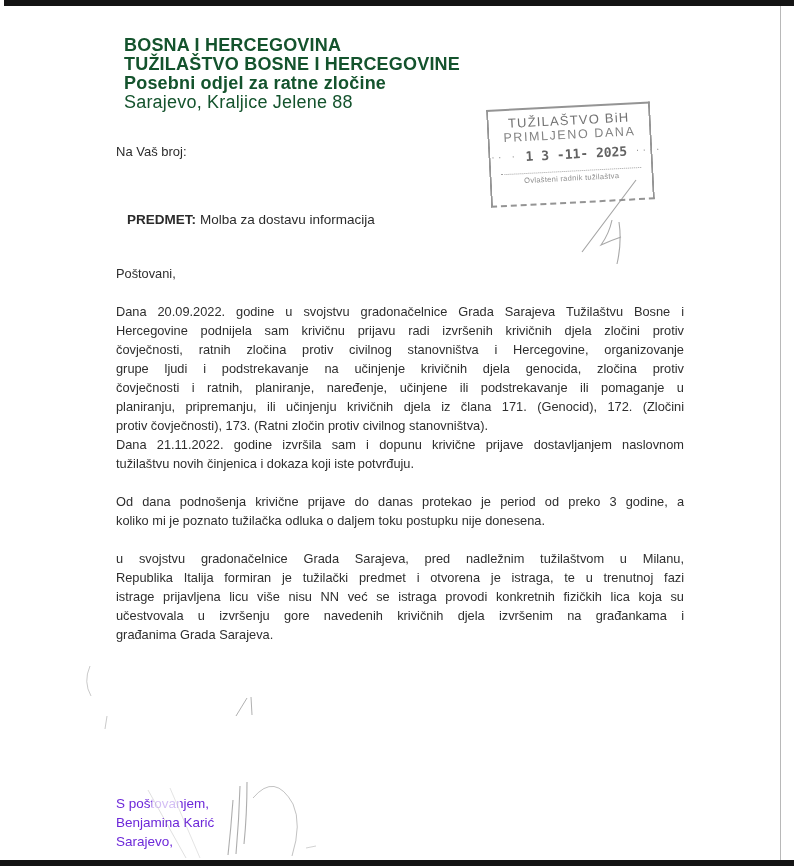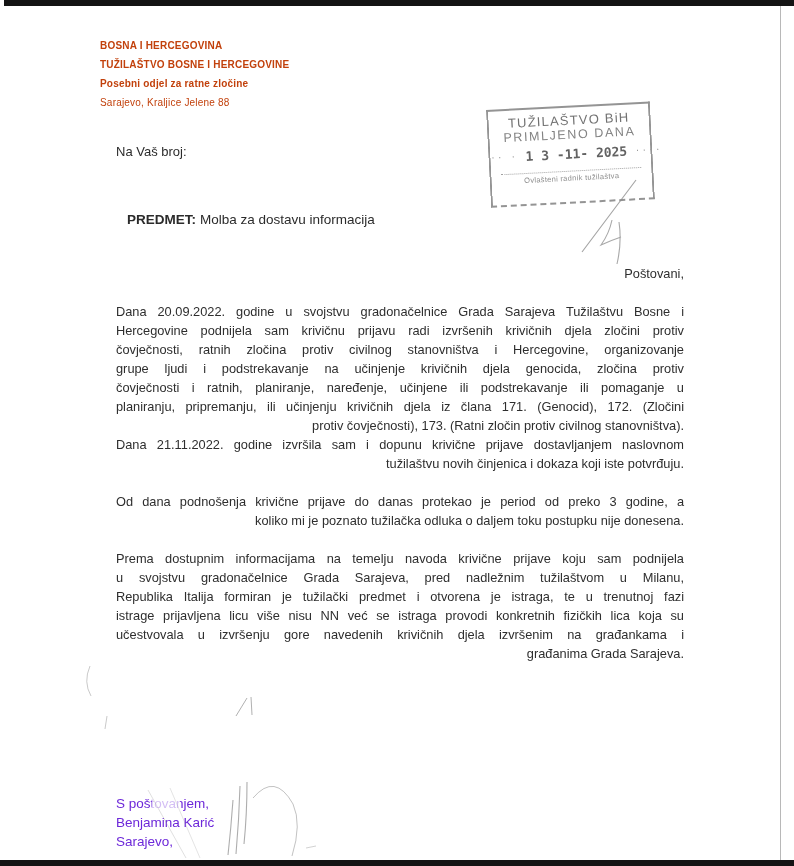--- a/index.html
+++ b/index.html
@@ -5,41 +5,41 @@
   html,body { margin:0; padding:0; background:#e8e8e8; }
   .page {
     position:relative; width:794px; height:866px; margin:0 auto;
     background:#ffffff; overflow:hidden;
     font-family:"Liberation Sans", sans-serif; color:#2e2e2e;
   }
   .bar-top { position:absolute; left:4px; right:0; top:0; height:6px; background:#141414; }
   .bar-bottom { position:absolute; left:0; right:0; top:860px; height:6px; background:#141414; }
   .edge-right { position:absolute; left:780px; top:6px; width:1px; height:854px; background:rgba(125,125,125,.55); }
 
-  .letterhead { position:absolute; left:100px; top:36px; font-size:10px; line-height:19px; letter-spacing:.2px; color:#c2410c; }
+  .letterhead { position:absolute; left:124px; top:36px; font-size:18px; line-height:19px; letter-spacing:.2px; color:#14532d; }
   .b { font-weight:bold; }
 
   .ref { position:absolute; left:116px; top:144px; font-size:13px; color:#2b2b2b; }
   .subject { position:absolute; left:116px; top:212px; font-size:13.5px; color:#2b2b2b; }
   .subject .b { margin-right:4px;padding-left:11px; }
 
   .stamp {
     position:absolute; left:486px; top:110px; width:160px; height:94px;
     transform:rotate(-3deg); transform-origin:top left;
     border:2px solid rgba(100,100,100,.75); border-bottom-style:dashed;
     text-align:center; color:#6a6a6a; opacity:.92;
   }
   .st1 { margin-top:5px; font-size:13px; letter-spacing:1.2px; color:#666; }
   .st2 { font-size:12.5px; letter-spacing:1.6px; color:#787878; }
   .stdate { margin-top:5px; font-family:"DejaVu Sans Mono", monospace; font-size:13px; font-weight:bold; color:#555; white-space:nowrap; }
   .dots { font-size:8px; color:#909090; letter-spacing:2px; vertical-align:2px; font-weight:normal; }
   .stsig { margin:9px 10px 0; border-top:1px dotted #9a9a9a; font-size:7.5px; color:#838383; padding-top:2px; letter-spacing:.3px; white-space:nowrap; }
 
   .body-text { position:absolute; left:116px; top:264px; width:568px; font-size:12.8px; line-height:19px; color:#2e2e2e; }
-  .line { text-align:right; }
+  .line { text-align:left; }
   .line.just { text-align:justify; text-align-last:justify; }
   .para { margin-top:19px; }
 
   .closing { position:absolute; left:116px; top:794px; font-size:13.5px; line-height:19px; color:#6d28d9; }
   .fade-patch { position:absolute; left:152px; top:793px; width:28px; height:16px; background:rgba(255,255,255,.7); }
 
   .ink { position:absolute; left:0; top:0; width:794px; height:866px; pointer-events:none; }
 </style>
 </head>
 <body>
@@ -86,21 +86,20 @@
           <div class="line just">planiranju, pripremanju, ili učinjenju krivičnih djela iz člana 171. (Genocid), 172. (Zločini</div>
           <div class="line">protiv čovječnosti), 173. (Ratni zločin protiv civilnog stanovništva).</div>
           <div class="line just">Dana 21.11.2022. godine izvršila sam i dopunu krivične prijave dostavljanjem naslovnom</div>
           <div class="line">tužilaštvu novih činjenica i dokaza koji iste potvrđuju.</div>
         </div>
         <div class="para">
           <div class="line just">Od dana podnošenja krivične prijave do danas protekao je period od preko 3 godine, a</div>
           <div class="line">koliko mi je poznato tužilačka odluka o daljem toku postupku nije donesena.</div>
         </div>
         <div class="para">
-          <div class="line just">Prema dostupnim informacijama na temelju navoda krivične prijave koju sam podnijela</div>
           <div class="line just">u svojstvu gradonačelnice Grada Sarajeva, pred nadležnim tužilaštvom u Milanu,</div>
           <div class="line just">Republika Italija formiran je tužilački predmet i otvorena je istraga, te u trenutnoj fazi</div>
           <div class="line just">istrage prijavljena licu više nisu NN već se istraga provodi konkretnih fizičkih lica koja su</div>
           <div class="line just">učestvovala u izvršenju gore navedenih krivičnih djela izvršenim na građankama i</div>
           <div class="line">građanima Grada Sarajeva.</div>
         </div>
       </div>
   </main>
 
   <div class="closing">

